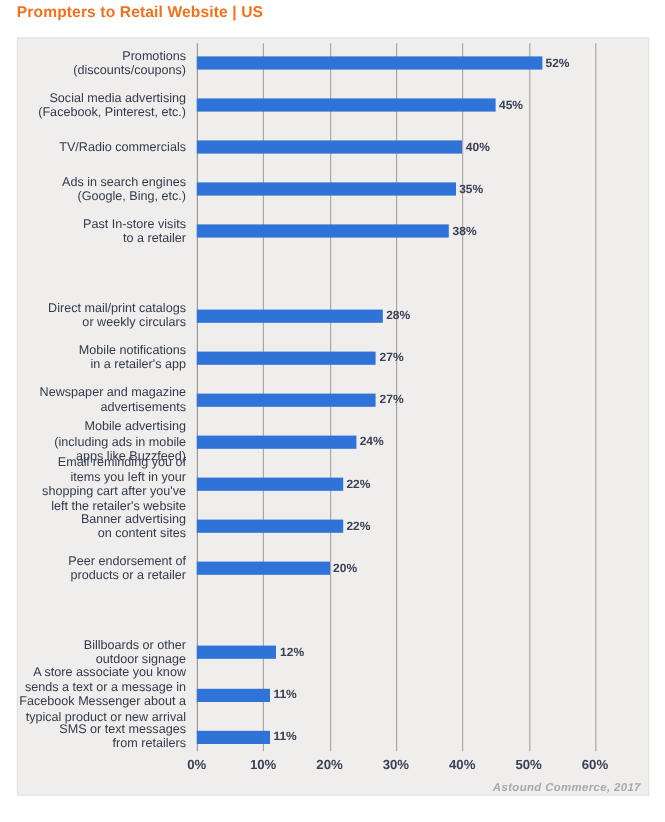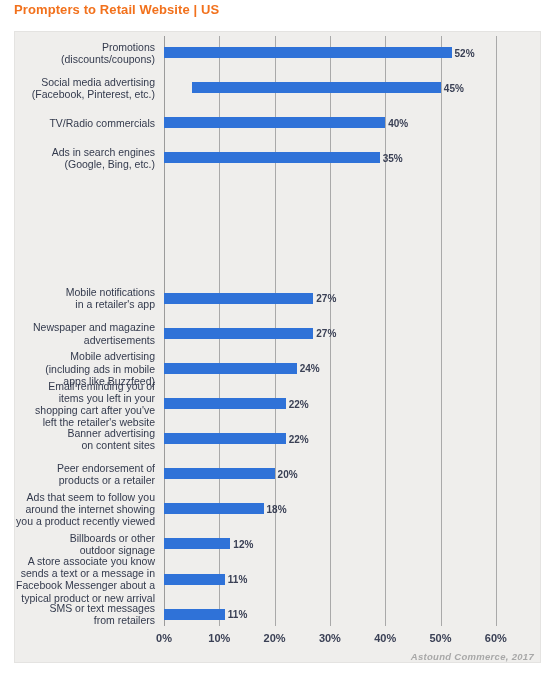--- a/index.html
+++ b/index.html
@@ -136,36 +136,48 @@
       <div class="gridline" style="left: 425.5px;"></div>
       <div class="gridline" style="left: 480.8px;"></div>
     </div>
   <div id="rows">
       <div class="row" style="top: 15px;">
         <div class="row-label">Promotions
 (discounts/coupons)</div>
         <div class="bar" style="width: 287.56px; background: rgb(47, 114, 216);"></div>
         <div class="bar-value" style="left: 436.56px;">52%</div>
       </div>
-      <div class="row" style="top: 50.1px; margin-left: 28px;">
+      <div class="row" style="top: 50.1px;">
         <div class="row-label">Social media advertising
 (Facebook, Pinterest, etc.)</div>
         <div class="bar" style="width: 248.85px; background: rgb(47, 114, 216);"></div>
         <div class="bar-value" style="left: 397.85px;">45%</div>
       </div>
       <div class="row" style="top: 85.2px;">
         <div class="row-label">TV/Radio commercials</div>
         <div class="bar" style="width: 221.2px; background: rgb(47, 114, 216);"></div>
         <div class="bar-value" style="left: 370.2px;">40%</div>
       </div>
       <div class="row" style="top: 120.3px;">
         <div class="row-label">Ads in search engines
 (Google, Bing, etc.)</div>
         <div class="bar" style="width: 215.67px; background: rgb(47, 114, 216);"></div>
         <div class="bar-value" style="left: 364.67px;">35%</div>
+      </div>
+      <div class="row" style="top: 155.4px;">
+        <div class="row-label">Past In-store visits
+to a retailer</div>
+        <div class="bar" style="width: 210.14px; background: rgb(47, 114, 216);"></div>
+        <div class="bar-value" style="left: 359.14px;">38%</div>
+      </div>
+      <div class="row" style="top: 225.6px;">
+        <div class="row-label">Direct mail/print catalogs
+or weekly circulars</div>
+        <div class="bar" style="width: 154.84px; background: rgb(47, 114, 216);"></div>
+        <div class="bar-value" style="left: 303.84px;">28%</div>
       </div>
       <div class="row" style="top: 260.7px;">
         <div class="row-label">Mobile notifications
 in a retailer's app</div>
         <div class="bar" style="width: 149.31px; background: rgb(47, 114, 216);"></div>
         <div class="bar-value" style="left: 298.31px;">27%</div>
       </div>
       <div class="row" style="top: 295.8px;">
         <div class="row-label">Newspaper and magazine
 advertisements</div>
@@ -191,27 +203,20 @@
         <div class="row-label">Banner advertising
 on content sites</div>
         <div class="bar" style="width: 121.66px; background: rgb(47, 114, 216);"></div>
         <div class="bar-value" style="left: 270.66px;">22%</div>
       </div>
       <div class="row" style="top: 436.2px;">
         <div class="row-label">Peer endorsement of
 products or a retailer</div>
         <div class="bar" style="width: 110.6px; background: rgb(47, 114, 216);"></div>
         <div class="bar-value" style="left: 259.6px;">20%</div>
-      </div>
-      <div class="row" style="top: 471.3px;">
-        <div class="row-label">Ads that seem to follow you
-around the internet showing
-you a product recently viewed</div>
-        <div class="bar" style="width: 99.54px; background: rgb(47, 114, 216);"></div>
-        <div class="bar-value" style="left: 248.54px;">18%</div>
       </div>
       <div class="row" style="top: 506.4px;">
         <div class="row-label">Billboards or other
 outdoor signage</div>
         <div class="bar" style="width: 66.36px; background: rgb(47, 114, 216);"></div>
         <div class="bar-value" style="left: 215.36px;">12%</div>
       </div>
       <div class="row" style="top: 541.5px;">
         <div class="row-label">A store associate you know
 sends a text or a message in

